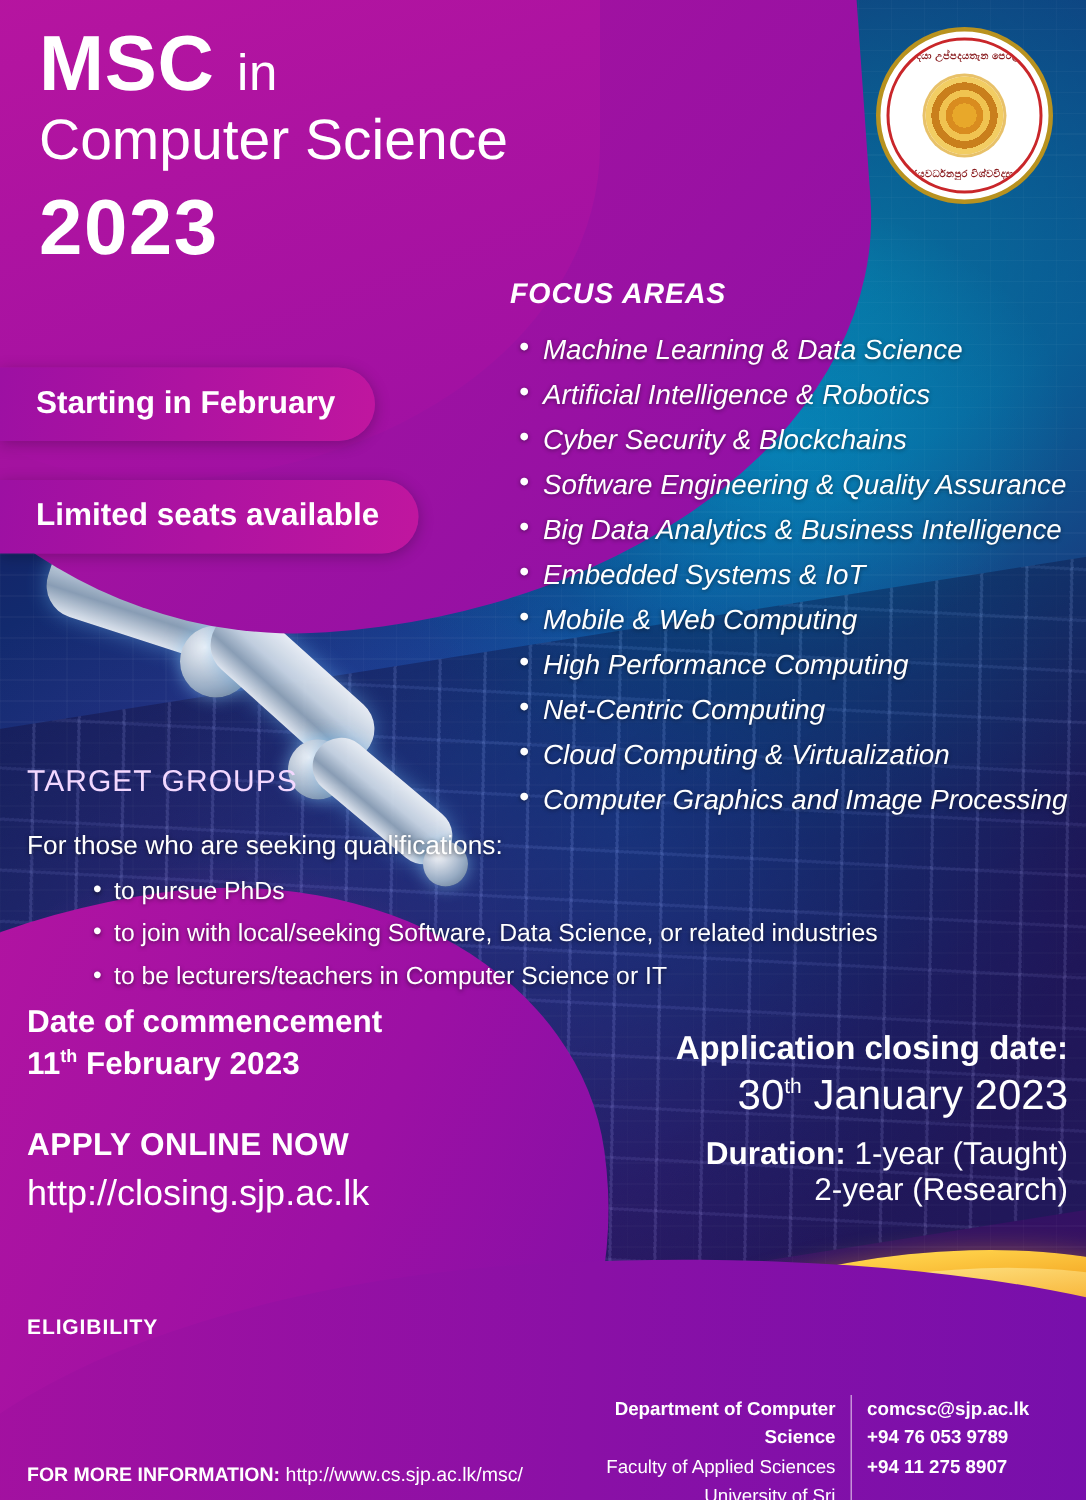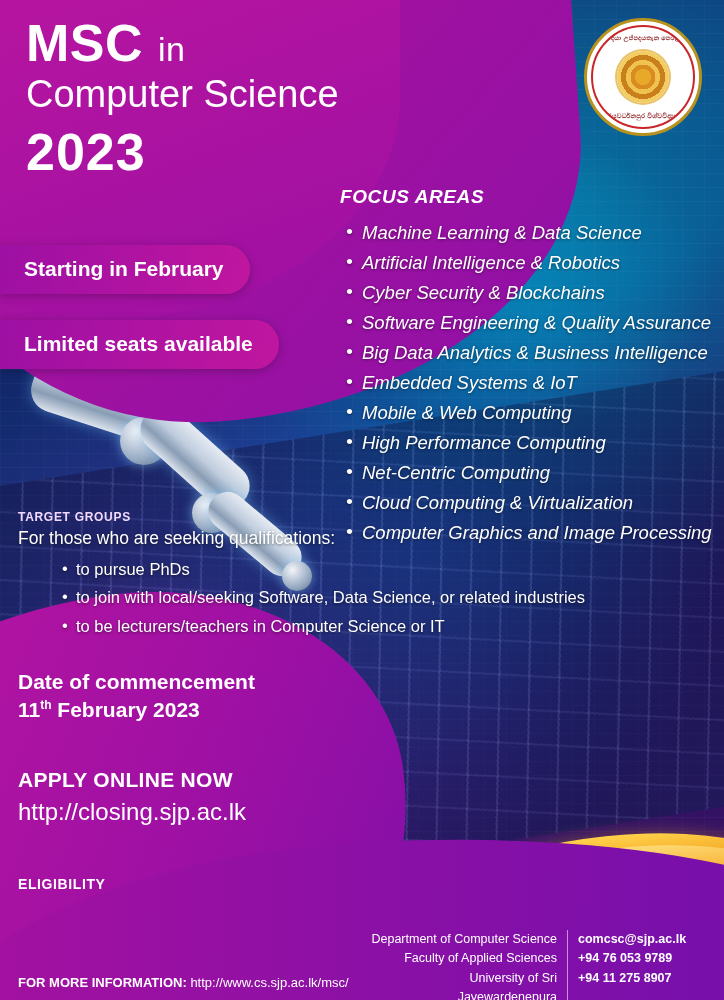--- a/index.html
+++ b/index.html
@@ -171,37 +171,37 @@
   .focus-list { list-style: none; }
   .focus-list li {
     font-size: 18.5px; line-height: 1.62; padding-left: 22px; position: relative;
     text-shadow: 0 1px 3px rgba(0,0,0,.45);
   }
   .focus-list li::before {
     content: "•"; position: absolute; left: 6px; top: -1px; font-size: 19px;
   }
 
   .target-wrap { position: absolute; left: 18px; top: 510px; color: #fff; width: 620px; }
-  .target-title { font-size: 12px; font-weight: 700; letter-spacing: .7px; color: #f3d8ff; }
-  .target-sub { font-size: 17.5px; margin-top: 4px; text-shadow: 0 1px 3px rgba(0,0,0,.5); }
+  .target-title { font-size: 20px; font-weight: 400; letter-spacing: .7px; color: #f3d8ff; }
+  .target-sub { font-size: 17.5px; margin-top: 20px; text-shadow: 0 1px 3px rgba(0,0,0,.5); }
   .target-list { list-style: none; margin-top: 6px; margin-left: 44px; }
   .target-list li {
     font-size: 16.5px; line-height: 1.72; position: relative; padding-left: 14px;
     text-shadow: 0 1px 3px rgba(0,0,0,.5);
   }
   .target-list li::before { content: "•"; position: absolute; left: 0; top: -1px; }
 
   .commence {
     position: absolute; left: 18px; top: 668px; color: #fff;
     font-size: 21px; font-weight: 700; line-height: 1.35;
   }
   .commence sup { font-size: 12px; }
 
   .apply {
-    position: absolute; left: 18px; top: 768px; color: #fff;
+    position: absolute; left: 18px; top: 752px; color: #fff;
   }
   .apply .hd { font-size: 21px; font-weight: 700; letter-spacing: .3px; }
   .apply .url { font-size: 24px; font-weight: 400; margin-top: 6px; }
 
   .elig { position: absolute; left: 18px; top: 876px; color: #fff; width: 330px; }
   .elig .hd { font-size: 14px; font-weight: 700; letter-spacing: .6px; }
   .elig .body { font-size: 14.5px; line-height: 1.5; margin-top: 10px; }
 
   .more {
     position: absolute; left: 18px; top: 975px; color: #fff; font-size: 13px;
@@ -215,21 +215,21 @@
   .right-info .date sup { font-size: 14px; }
   .right-info .dur { font-size: 21px; margin-top: 12px; }
   .right-info .dur b { font-weight: 700; }
   .right-info .dur2 { font-size: 21px; }
 
   .footer {
     position: absolute; left: 370px; top: 930px; width: 340px;
     display: flex; gap: 10px; color: #fff;
   }
   .footer .dept { flex: 1; text-align: right; font-size: 12.5px; line-height: 1.55; }
-  .footer .dept .b { font-weight: 400; }
+  .footer .dept .b { font-weight: 700; }
   .footer .divider { width: 1px; background: rgba(255,255,255,.55); }
   .footer .contact { width: 132px; font-size: 12.5px; line-height: 1.55; font-weight: 700; }
 </style>
 </head>
 <body>
 
 <div class="poster">
 
   <div class="bg-tech"></div>
   <div class="bg-circuit"></div>
@@ -315,20 +315,30 @@
 
   <div class="elig">
     <div class="hd">ELIGIBILITY</div>
   </div>
 
   <div class="more">
     <span class="lbl">FOR MORE INFORMATION:</span>
     <span class="lnk">http://www.cs.sjp.ac.lk/msc/</span>
   </div>
 
+  <div class="right-info">
+    <div class="closing">Application closing date:</div>
+    <div class="date">
+      <span>30</span><sup>th</sup><span> January 2023</span>
+    </div>
+    <div class="dur">
+      <b>Duration:</b><span> 1-year (Taught)</span>
+    </div>
+    <div class="dur2">2-year (Research)</div>
+  </div>
 
   <div class="footer">
     <div class="dept">
       <div class="b">Department of Computer Science</div>
       <div>Faculty of Applied Sciences</div>
       <div>University of Sri Jayewardenepura</div>
     </div>
     <div class="divider"></div>
     <div class="contact">
       <div>comcsc@sjp.ac.lk</div>

